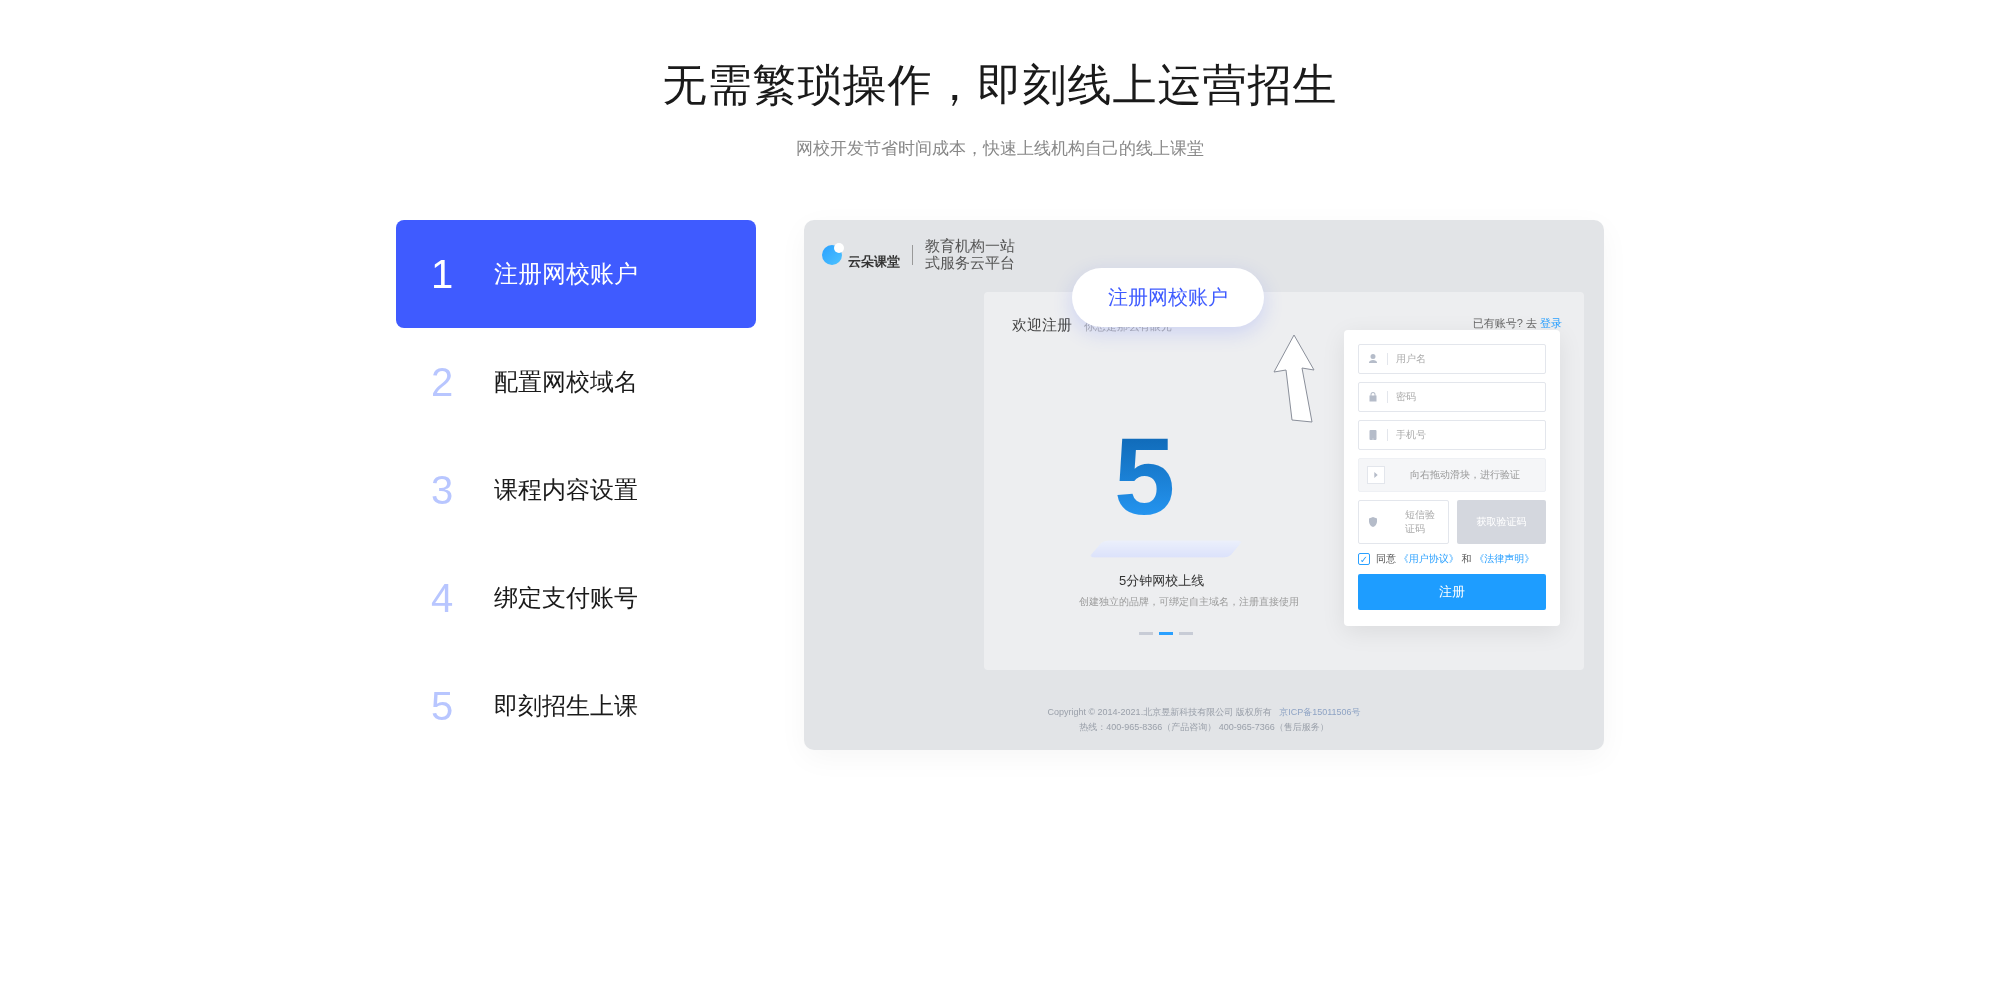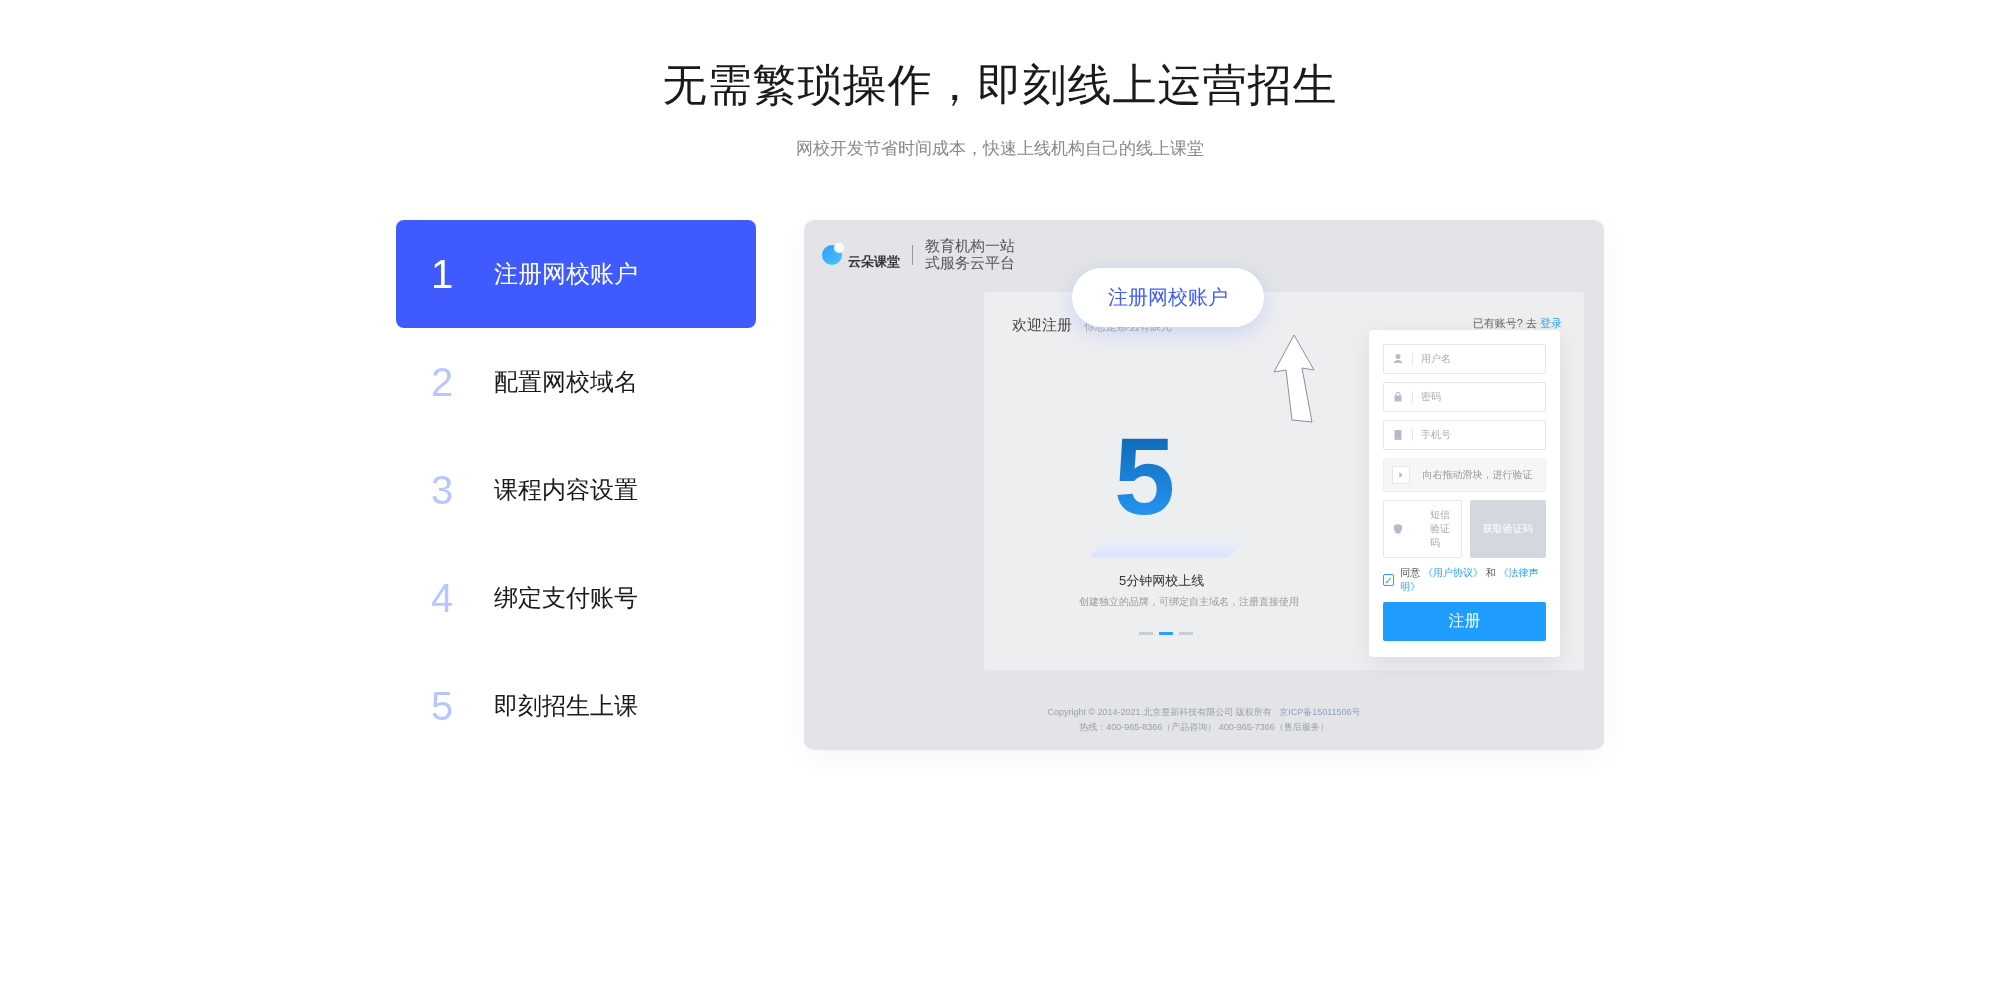--- a/index.html
+++ b/index.html
@@ -151,21 +151,21 @@
   .tag5m { position:absolute; top:280px; left:135px; font-size:13px; color:#333; font-weight:400; }
   .tag5s { position:absolute; top:303px; left:95px; font-size:10px; color:#9a9a9a; }
   .dots { position:absolute; top:340px; left:155px; display:flex; gap:6px; }
   .dots span { width:14px; height:3px; background:#c8ccd6; }
   .dots span.on { background:#2aa0ff; }
 
   
   .reg-card {
     position:absolute;
     top:110px; right:44px;
-    width:191px;
+    width:216px;
     background:#fff;
     border-radius:4px;
     padding:14px 14px 16px;
     box-shadow:0 6px 24px rgba(0,0,0,.08);
     display:flex; flex-direction:column; gap:8px;
     z-index:6;
   }
   .fld {
     display:flex; align-items:center; gap:8px;
     border:1px solid #e3e6ec; border-radius:2px;
@@ -174,21 +174,21 @@
   }
   .fld .sep { width:1px; height:12px; background:#e3e6ec; }
   .slider { background:#f5f6f8; border-color:#eef0f4; justify-content:flex-start; position:relative; color:#999; }
   .slider .knob { width:18px; height:18px; background:#fff; border:1px solid #e3e6ec; display:flex; align-items:center; justify-content:center; }
   .row2 { display:flex; gap:8px; }
   .row2 .fld { flex:1;gap:26px; }
   .codebtn { background:#d4d7de; color:#fff; border:none; justify-content:center; cursor:not-allowed; }
   .agree { display:flex; align-items:center; gap:6px; font-size:10px; color:#555; }
   .agree a { color:#2aa0ff; text-decoration:none; }
   .chk { width:12px; height:12px; border:1px solid #2aa0ff; border-radius:2px; display:flex; align-items:center; justify-content:center; color:#2aa0ff; font-size:10px; }
-  .regbtn { background:#1e9dff; color:#fff; text-align:center; padding:9px 0; font-size:16px; border-radius:2px; cursor:pointer; }
+  .regbtn { background:#1e9dff; color:#fff; text-align:center; padding:9px 0; font-size:13px; border-radius:2px; cursor:pointer; }
 
   
   .pv-foot {
     position:absolute; bottom:16px; left:0; right:0;
     text-align:center; font-size:9px; color:#9aa0aa; line-height:1.6;
   }
   .pv-foot a { color:#8ea3c4; text-decoration:none; }
 
   .ico { width:12px; height:12px; display:inline-flex; align-items:center; justify-content:center; }
   .ico svg { width:12px; height:12px; fill:#b5bcc9; }

